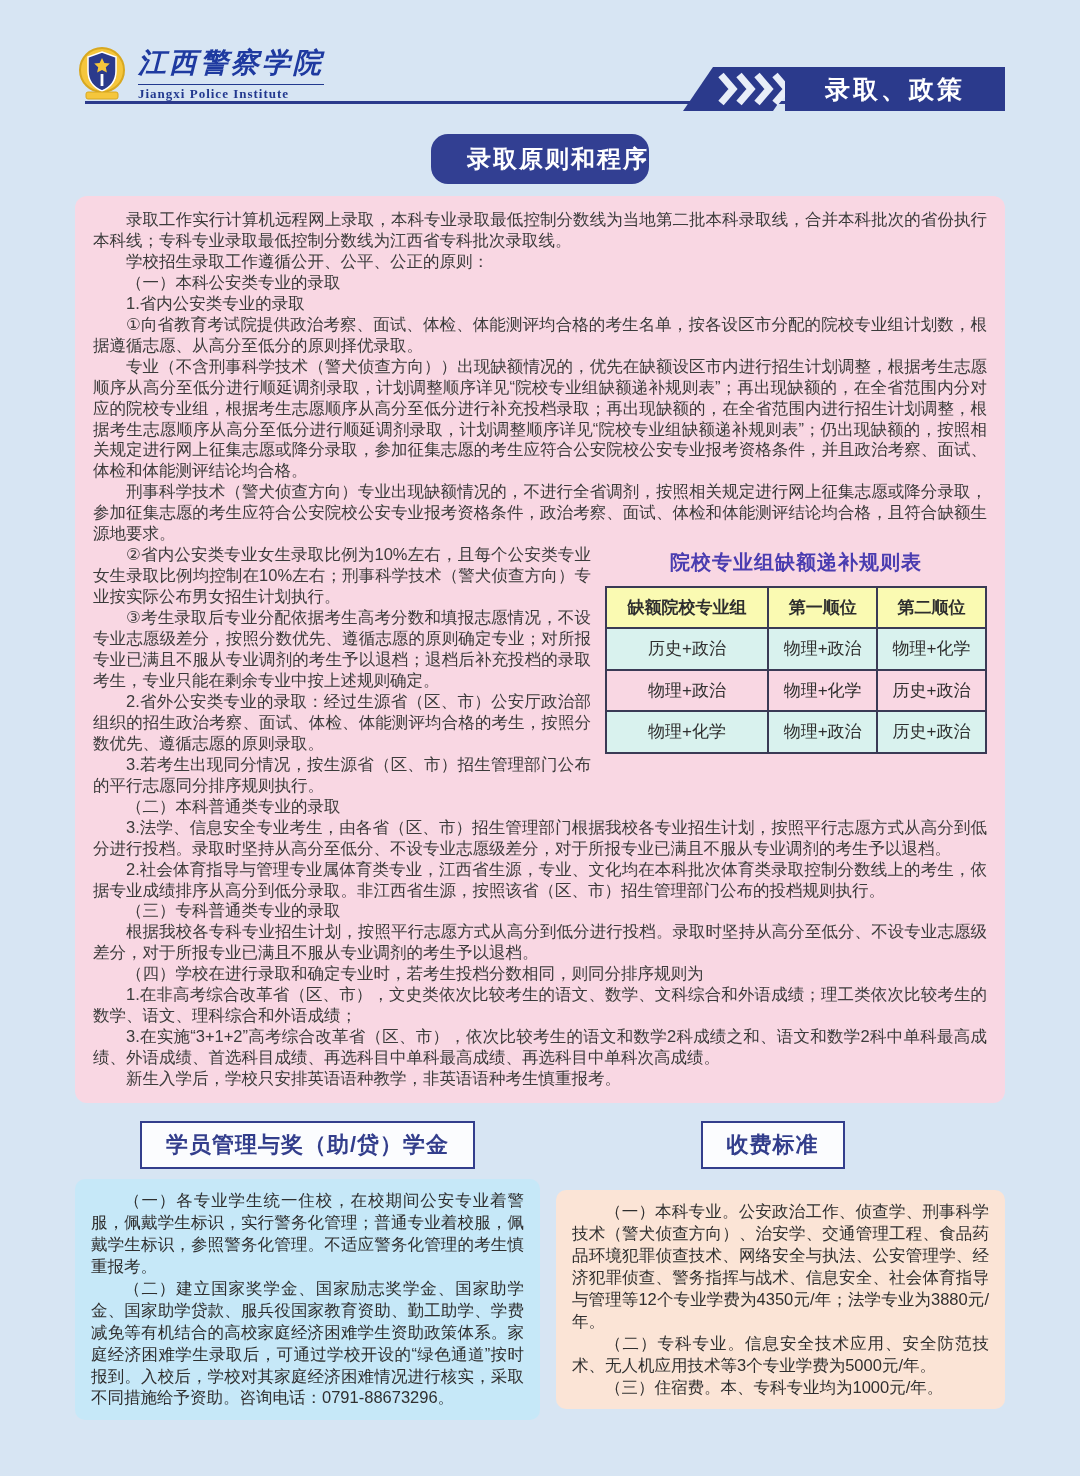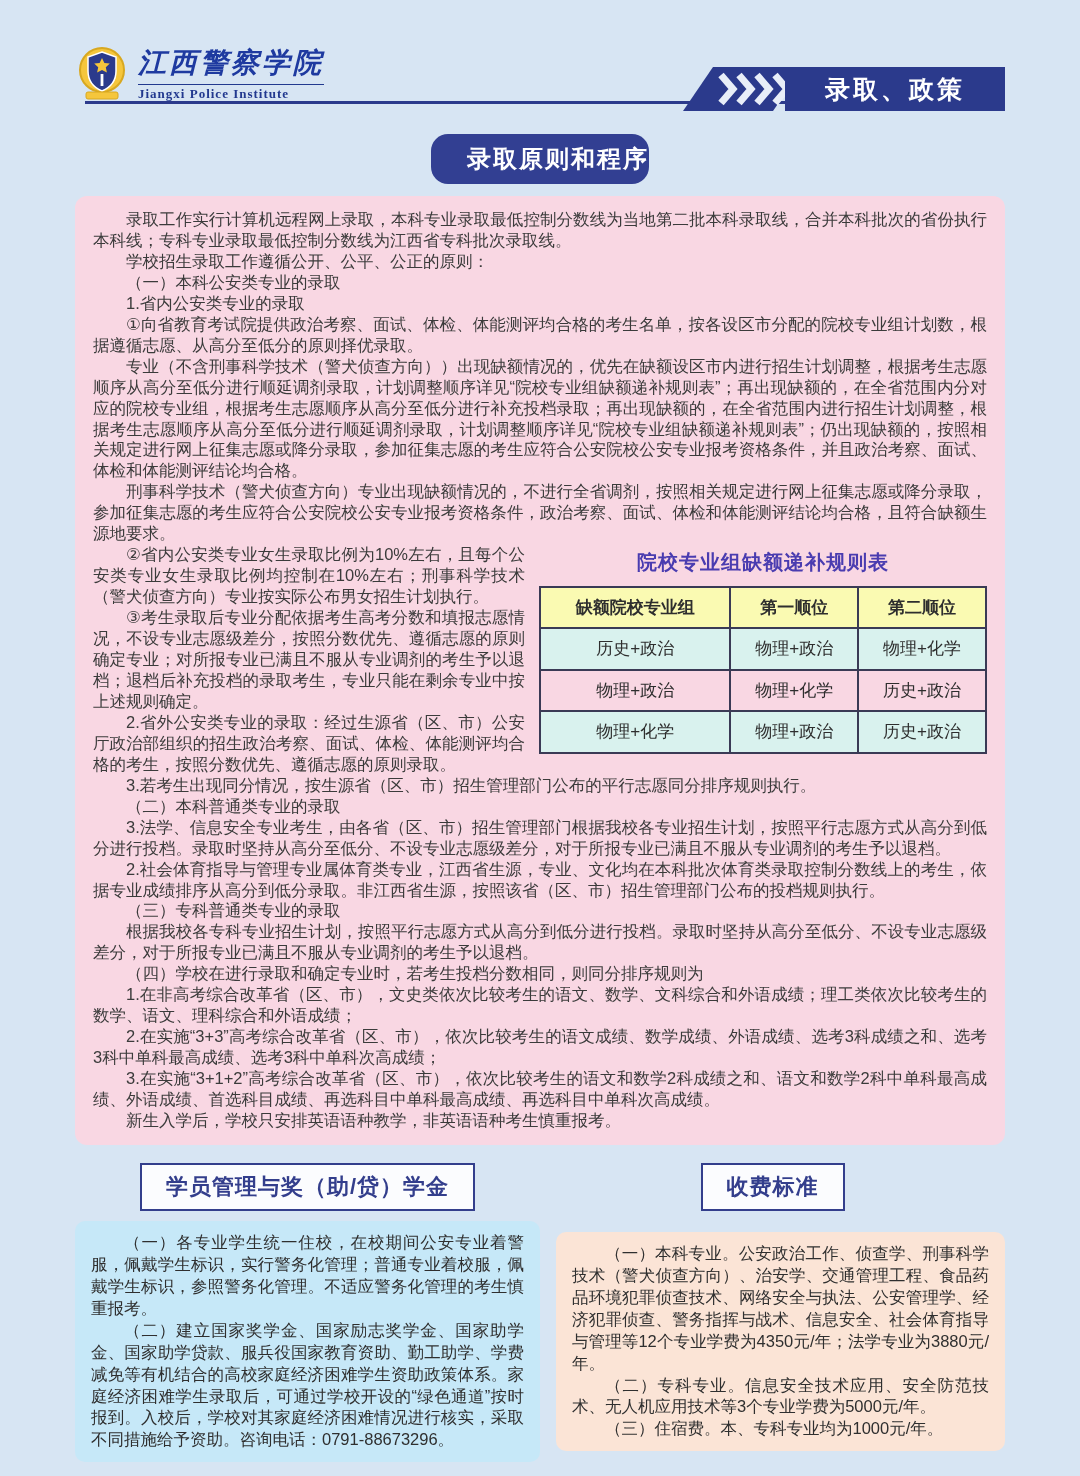--- a/index.html
+++ b/index.html
@@ -18,21 +18,21 @@
   .banner svg { position:absolute; left:0; top:0; }
   .banner-label { position:absolute; left:102px; top:0; width:220px; height:44px; background:#2b3a8c; color:#ffffff; font-size:25px; font-weight:bold; letter-spacing:3px; display:flex; align-items:center; justify-content:center; }
 
   
   .pill { width:218px; margin:16px auto 12px; background:#323f92; color:#ffffff; text-align:right; font-size:24px; font-weight:bold; padding:9px 0; border-radius:17px; letter-spacing:2px; }
 
   
   .pink-box { width:930px; margin:0 auto; background:#f9d7e3; border-radius:12px; padding:13px 18px 14px 18px; color:#3b3b3b; font-size:16.5px; line-height:1.27; text-align:justify; }
   .para { text-indent:2em; }
 
-  .table-float { float:right; width:448px; margin:4px 0 6px 14px; }
+  .table-float { float:right; width:382px; margin:4px 0 6px 14px; }
   .table-title { text-align:center; color:#4a3cb0; font-weight:bold; font-size:20px; letter-spacing:1px; margin:2px 0 10px; }
   .rules-table { width:100%; border-collapse:collapse; }
   .rules-table td { border:2px solid #3a3a55; text-align:center; font-size:17px; padding:9px 2px; color:#2e2e2e; }
   .rules-table .hrow td { background:#fafab2; font-weight:bold; }
   .rules-table .r-cyan td { background:#d9f2ee; }
   .rules-table .r-pink td { background:#f9d7e3; }
 
   
   .titles-row { width:930px; margin:18px auto 10px; display:flex; }
   .half { flex:1; display:flex; justify-content:center; }
@@ -118,21 +118,20 @@
     <p class="para">③考生录取后专业分配依据考生高考分数和填报志愿情况，不设专业志愿级差分，按照分数优先、遵循志愿的原则确定专业；对所报专业已满且不服从专业调剂的考生予以退档；退档后补充投档的录取考生，专业只能在剩余专业中按上述规则确定。</p>
     <p class="para">2.省外公安类专业的录取：经过生源省（区、市）公安厅政治部组织的招生政治考察、面试、体检、体能测评均合格的考生，按照分数优先、遵循志愿的原则录取。</p>
     <p class="para">3.若考生出现同分情况，按生源省（区、市）招生管理部门公布的平行志愿同分排序规则执行。</p>
     <p class="para">（二）本科普通类专业的录取</p>
     <p class="para">3.法学、信息安全专业考生，由各省（区、市）招生管理部门根据我校各专业招生计划，按照平行志愿方式从高分到低分进行投档。录取时坚持从高分至低分、不设专业志愿级差分，对于所报专业已满且不服从专业调剂的考生予以退档。</p>
     <p class="para">2.社会体育指导与管理专业属体育类专业，江西省生源，专业、文化均在本科批次体育类录取控制分数线上的考生，依据专业成绩排序从高分到低分录取。非江西省生源，按照该省（区、市）招生管理部门公布的投档规则执行。</p>
     <p class="para">（三）专科普通类专业的录取</p>
     <p class="para">根据我校各专科专业招生计划，按照平行志愿方式从高分到低分进行投档。录取时坚持从高分至低分、不设专业志愿级差分，对于所报专业已满且不服从专业调剂的考生予以退档。</p>
     <p class="para">（四）学校在进行录取和确定专业时，若考生投档分数相同，则同分排序规则为</p>
     <p class="para">1.在非高考综合改革省（区、市），文史类依次比较考生的语文、数学、文科综合和外语成绩；理工类依次比较考生的数学、语文、理科综合和外语成绩；</p>
-    <p class="para">2.在实施“3+3”高考综合改革省（区、市），依次比较考生的语文成绩、数学成绩、外语成绩、选考3科成绩之和、选考3科中单科最高成绩、选考3科中单科次高成绩；</p>
     <p class="para">3.在实施“3+1+2”高考综合改革省（区、市），依次比较考生的语文和数学2科成绩之和、语文和数学2科中单科最高成绩、外语成绩、首选科目成绩、再选科目中单科最高成绩、再选科目中单科次高成绩。</p>
     <p class="para">新生入学后，学校只安排英语语种教学，非英语语种考生慎重报考。</p>
   </section>
 
   <div class="titles-row">
     <div class="half">
       <div class="outline-title">学员管理与奖（助/贷）学金</div>
     </div>
     <div class="half">
       <div class="outline-title">收费标准</div>

